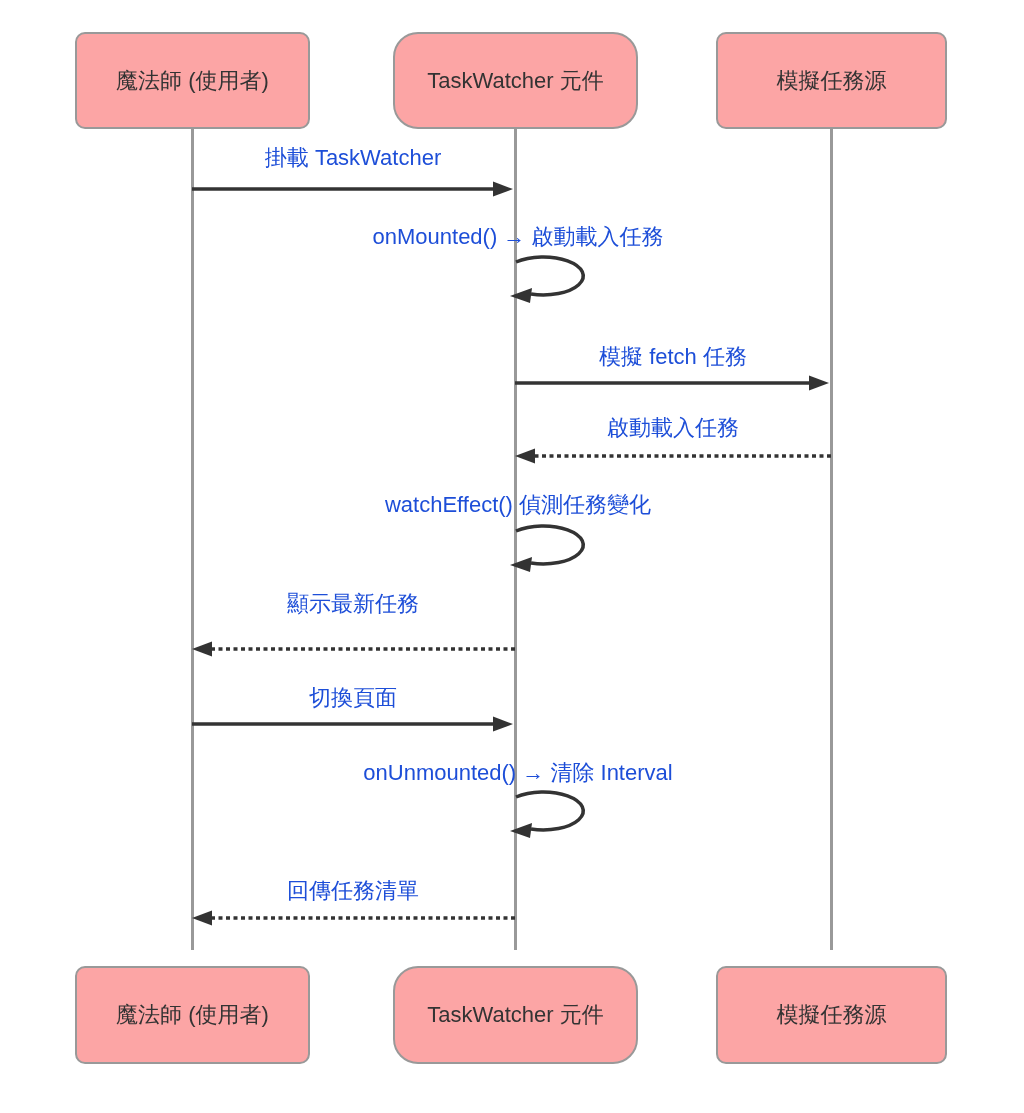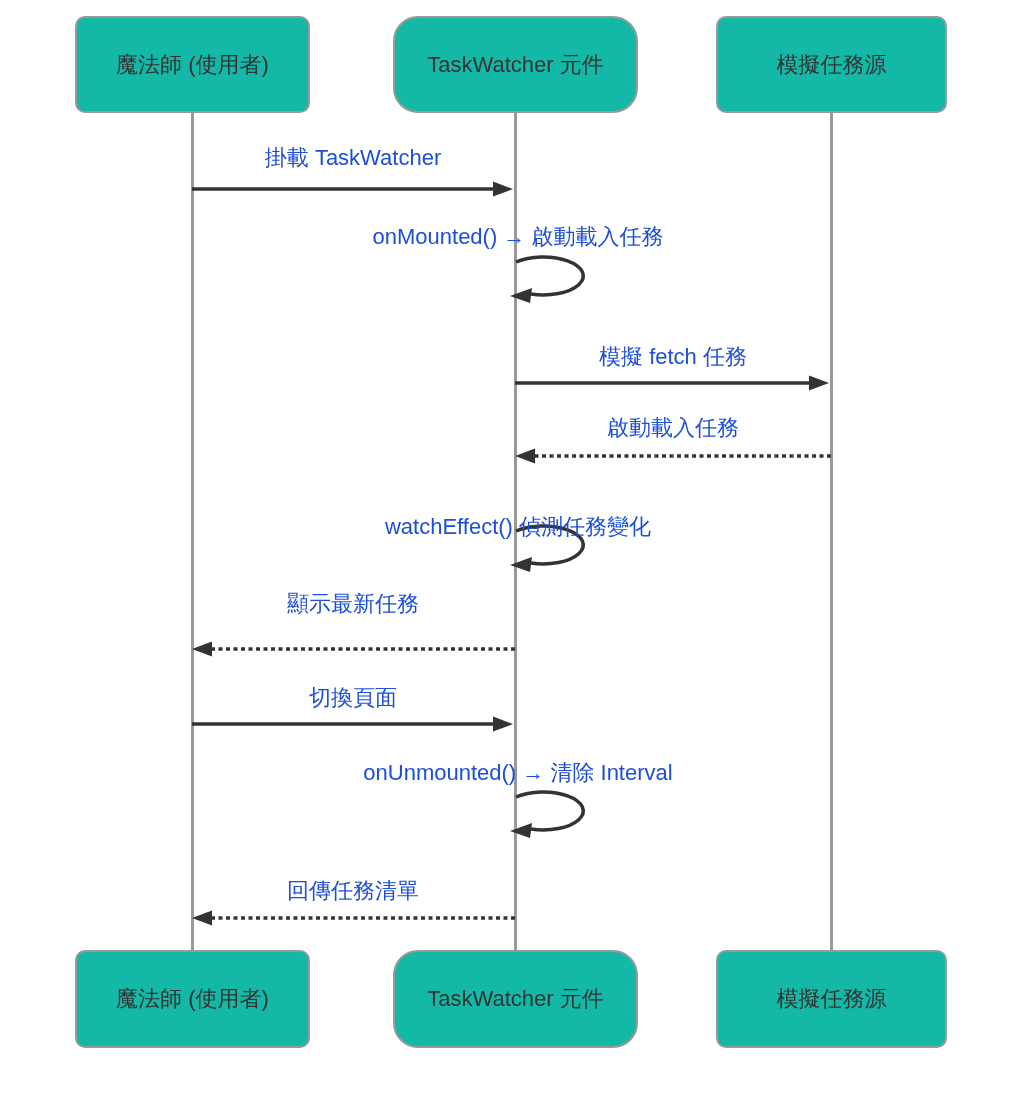--- a/index.html
+++ b/index.html
@@ -8,30 +8,31 @@
     width: 1024px;
     height: 1113px;
     background: #ffffff;
     font-family: "Liberation Sans", "DejaVu Sans", sans-serif;
     overflow: hidden;
   }
   svg.canvas { position: absolute; left: 0; top: 0; }
   .actor-box {
     position: absolute;
     box-sizing: border-box;
-    background: #14b8a6;
+    background: #fca5a5;
     border: 2.5px solid #999999;
     border-radius: 10px;
     display: flex;
     align-items: center;
     justify-content: center;
     font-size: 22px;
     color: #333333;
     white-space: nowrap;
     z-index: 2;
+    margin-top: 16px;
   }
   .msg-label {
     position: absolute;
     transform: translateX(-50%);
     font-size: 22px;
     line-height: 30px;
     color: #1d4ed8;
     white-space: nowrap;
     z-index: 3;
     background: transparent;
@@ -40,21 +41,21 @@
   .a0 { left: 75px;  width: 235px; }
   .a1 { left: 393px; width: 245px; border-radius: 25px; }
   .a2 { left: 716px; width: 231px; }
   .row-top    { top: 16px;  height: 97px; }
   .row-bottom { top: 950px; height: 98px; }
   
   .m0 { left: 353px; top: 143px; }
   .m1 { left: 518px; top: 222px; }
   .m2 { left: 673px; top: 342px; }
   .m3 { left: 673px; top: 413px; }
-  .m4 { left: 518px; top: 512px; }
+  .m4 { left: 518px; top: 490px; }
   .m5 { left: 353px; top: 589px; }
   .m6 { left: 353px; top: 683px; }
   .m7 { left: 518px; top: 758px; }
   .m8 { left: 353px; top: 876px; }
 </style>
 </head>
 <body>
 
 <div class="stage">
 

